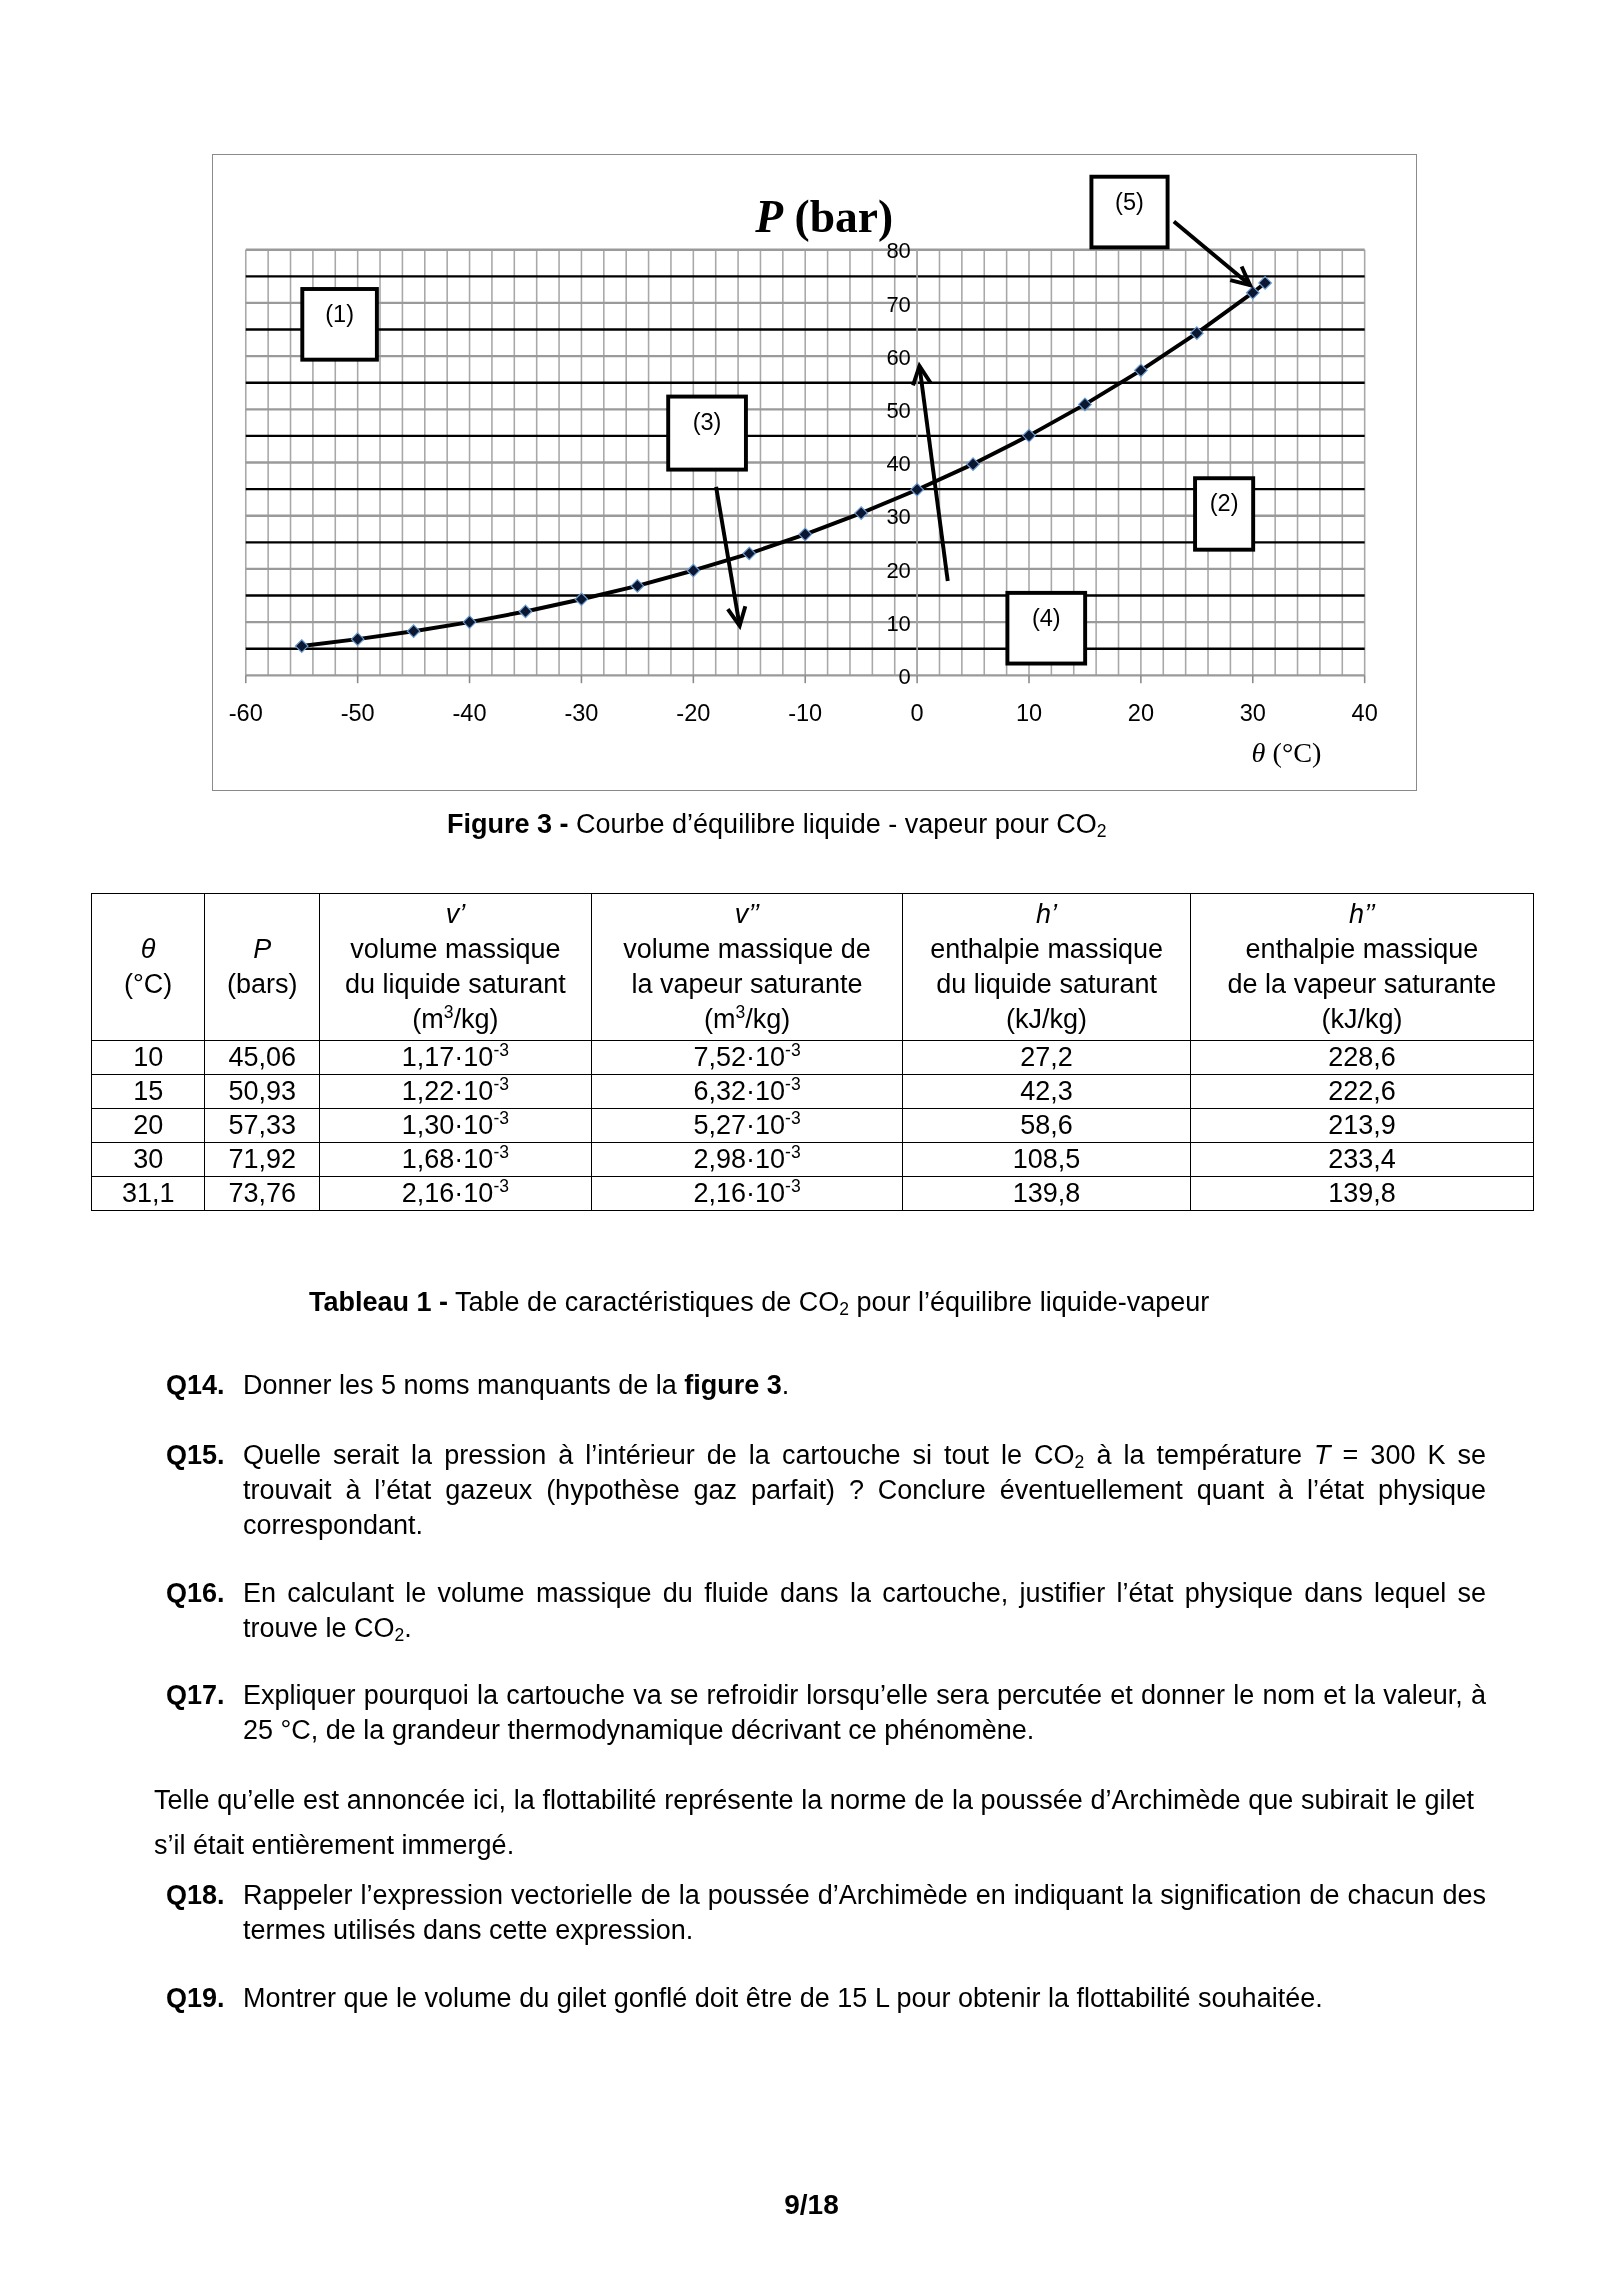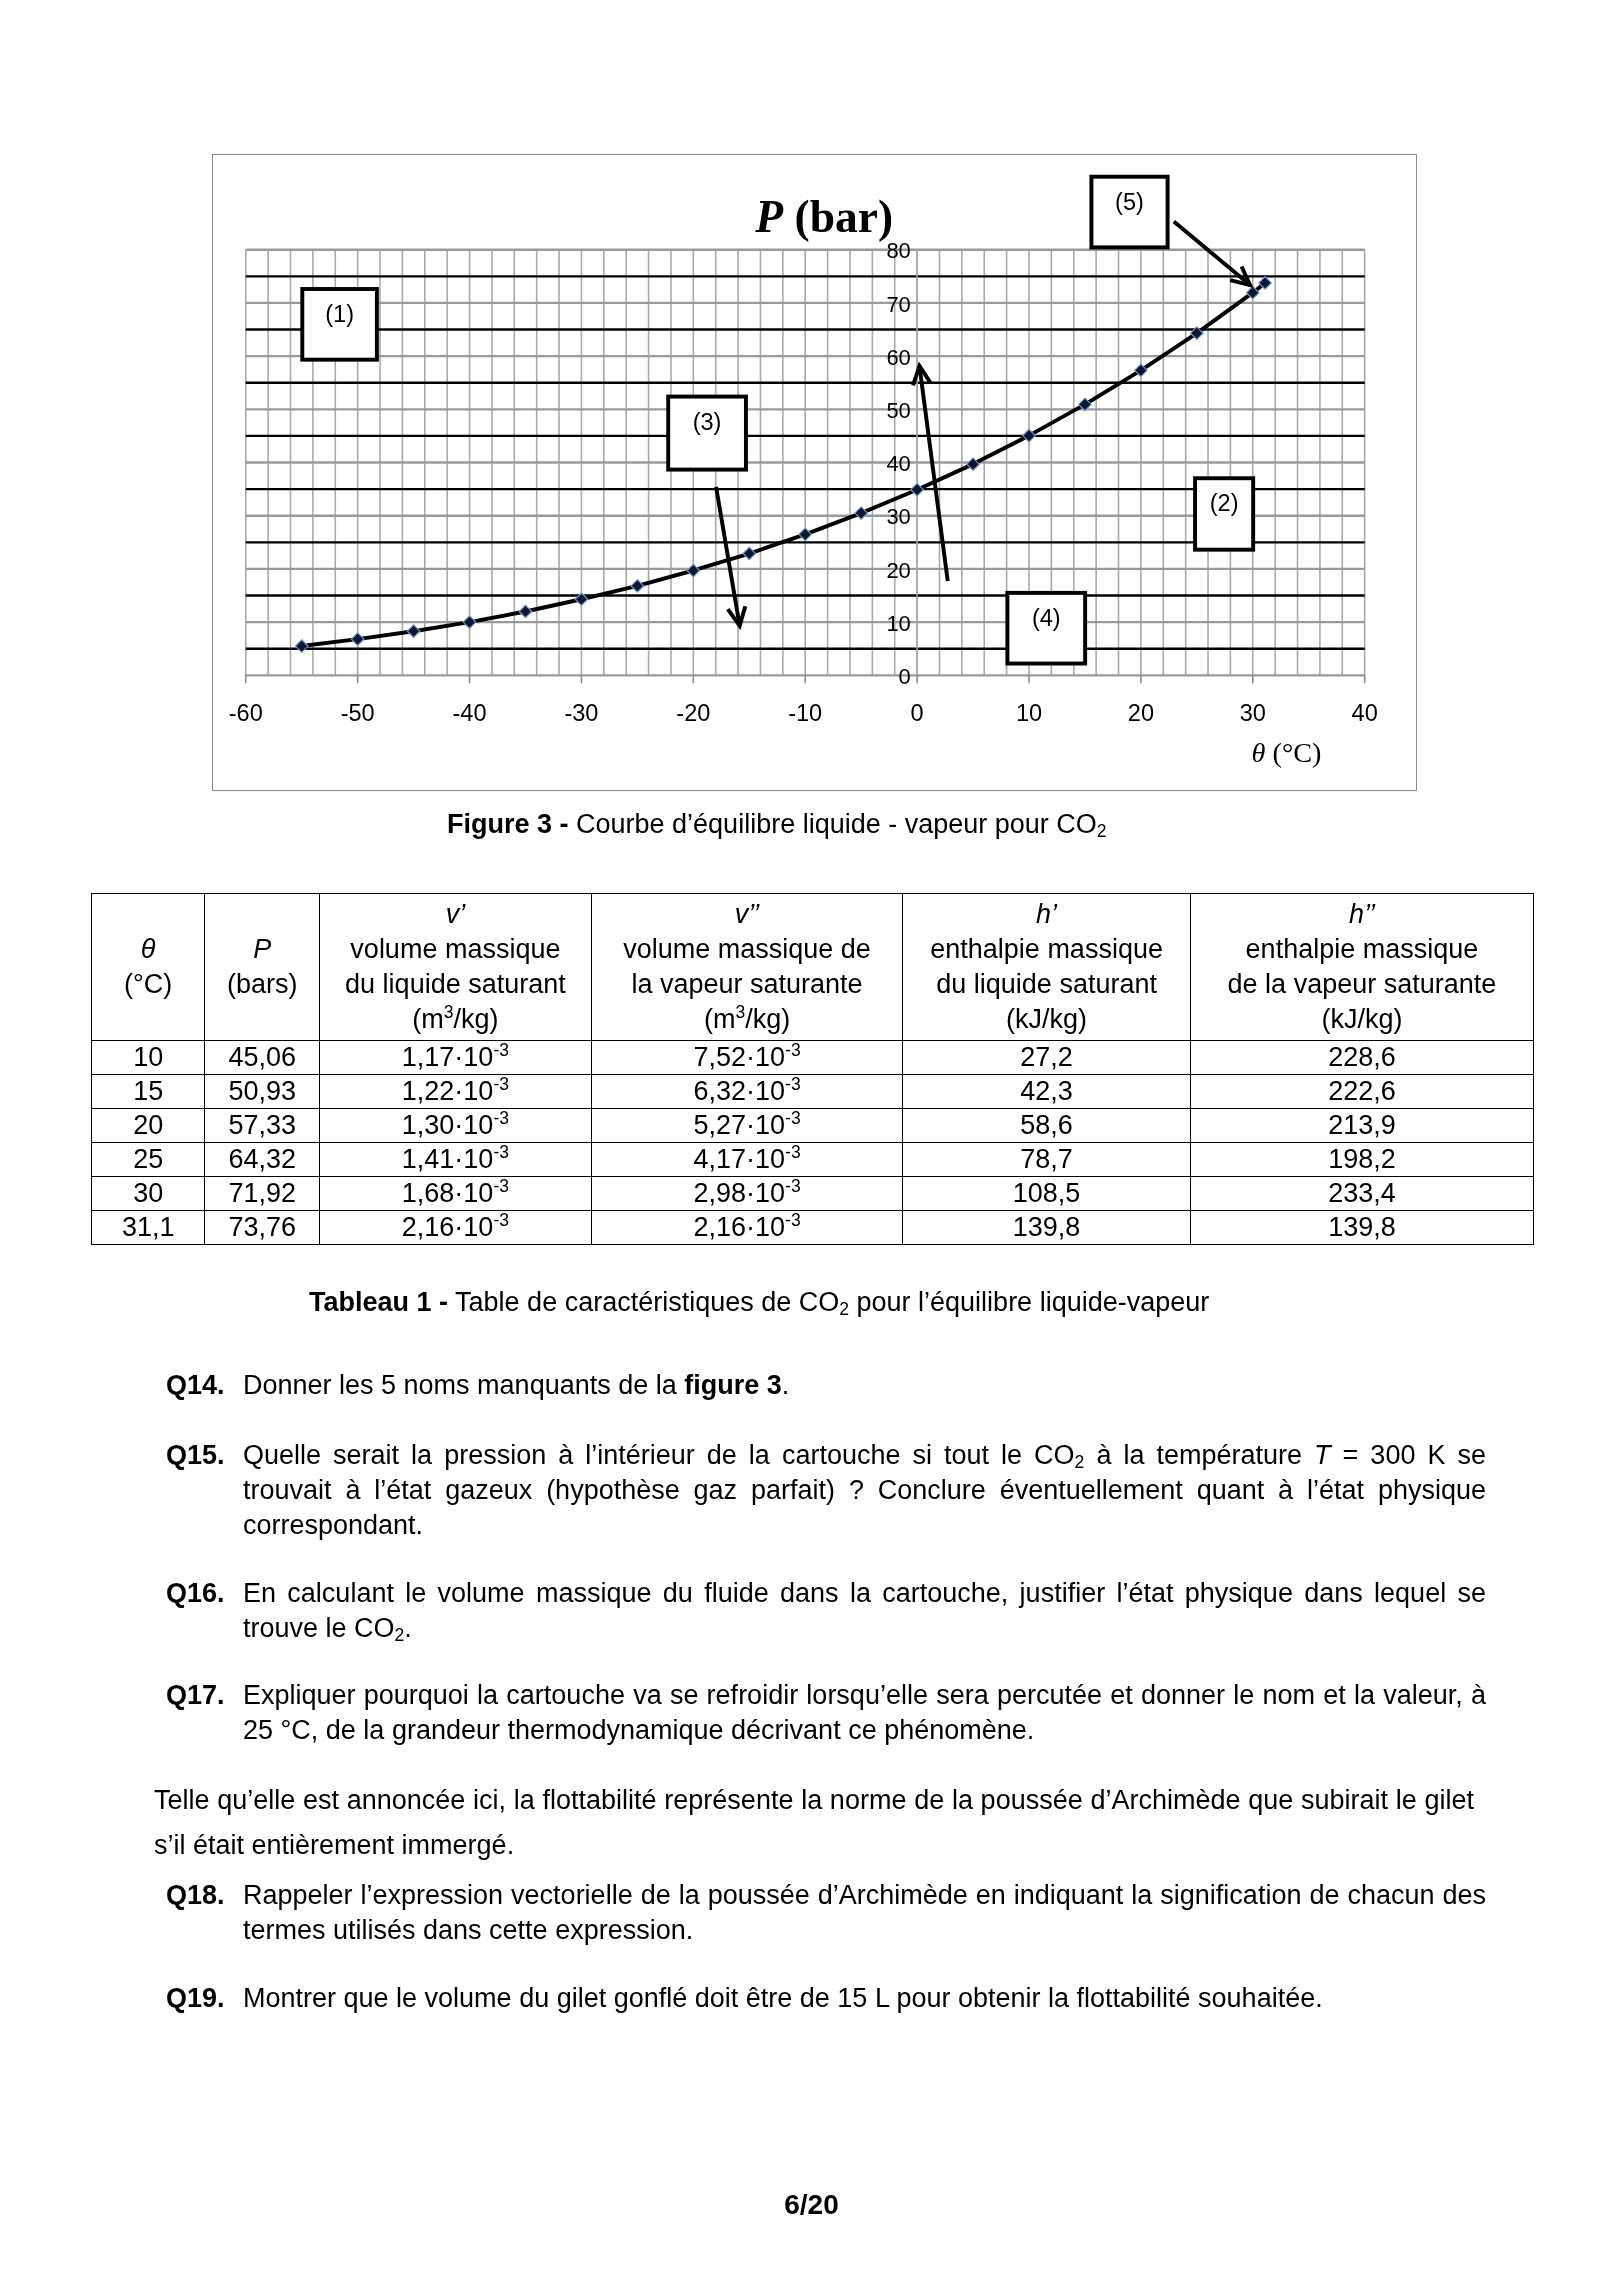--- a/index.html
+++ b/index.html
@@ -235,28 +235,20 @@
       </tr>
       <tr>
         <td>20</td>
         <td>57,33</td>
         <td>1,30·10<sup>-3</sup></td>
         <td>5,27·10<sup>-3</sup></td>
         <td>58,6</td>
         <td>213,9</td>
       </tr>
       <tr>
-        <td>25</td>
-        <td>64,32</td>
-        <td>1,41·10<sup>-3</sup></td>
-        <td>4,17·10<sup>-3</sup></td>
-        <td>78,7</td>
-        <td>198,2</td>
-      </tr>
-      <tr>
         <td>30</td>
         <td>71,92</td>
         <td>1,68·10<sup>-3</sup></td>
         <td>2,98·10<sup>-3</sup></td>
         <td>108,5</td>
         <td>233,4</td>
       </tr>
       <tr>
         <td>31,1</td>
         <td>73,76</td>
@@ -291,14 +283,14 @@
 <div class="para" style="top:1778px;">Telle qu’elle est annoncée ici, la flottabilité représente la norme de la poussée d’Archimède que subirait le gilet s’il était entièrement immergé.</div>
 <div class="q" style="top:1878px;">
   <span class="num">Q18.</span>
   <div class="txt">Rappeler l’expression vectorielle de la poussée d’Archimède en indiquant la signification de chacun des termes utilisés dans cette expression.</div>
 </div>
 <div class="q" style="top:1981px;">
   <span class="num">Q19.</span>
   <div class="txt">Montrer que le volume du gilet gonflé doit être de 15 L pour obtenir la flottabilité souhaitée.</div>
 </div>
 
-<div class="pagenum">6/20</div>
+<div class="pagenum">9/18</div>
 
 
 </body></html>

